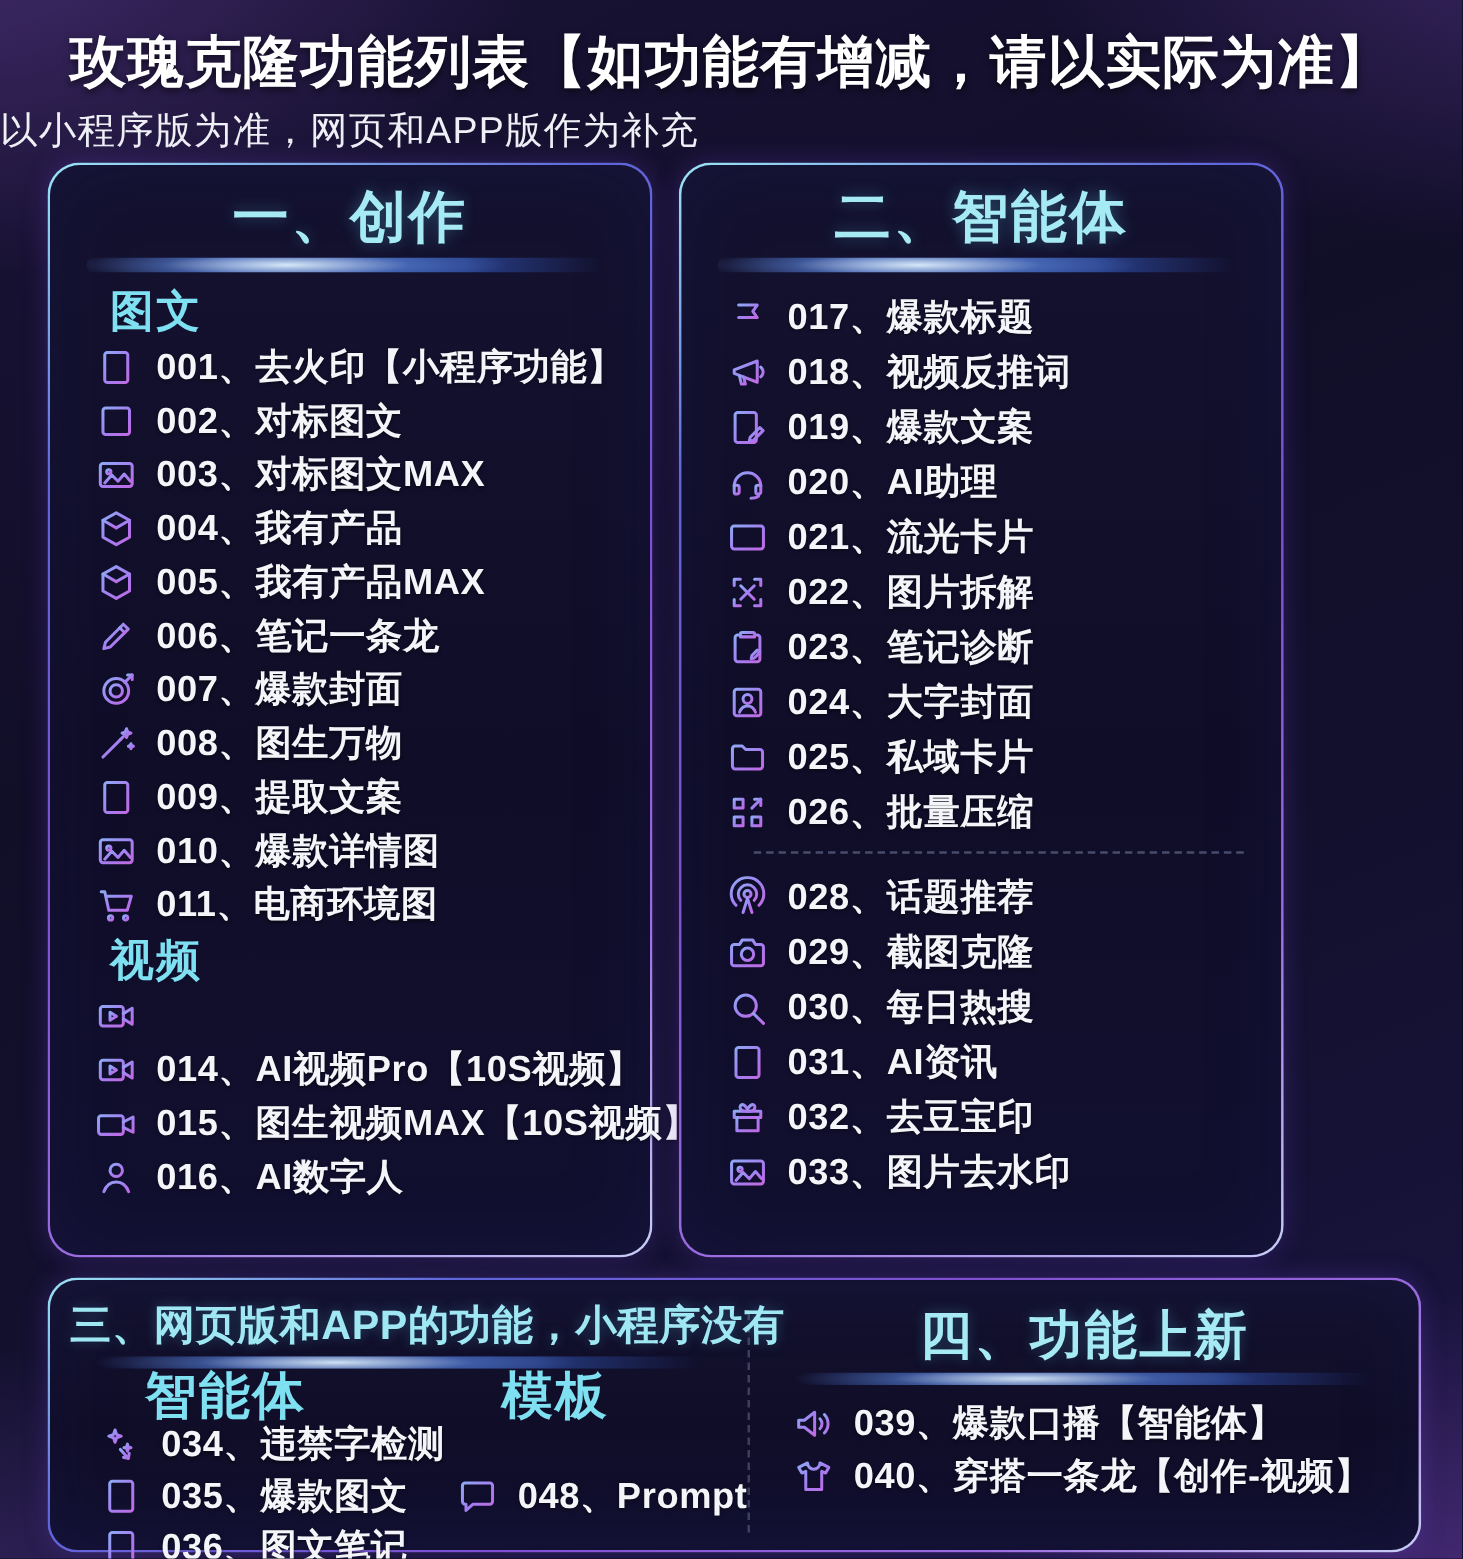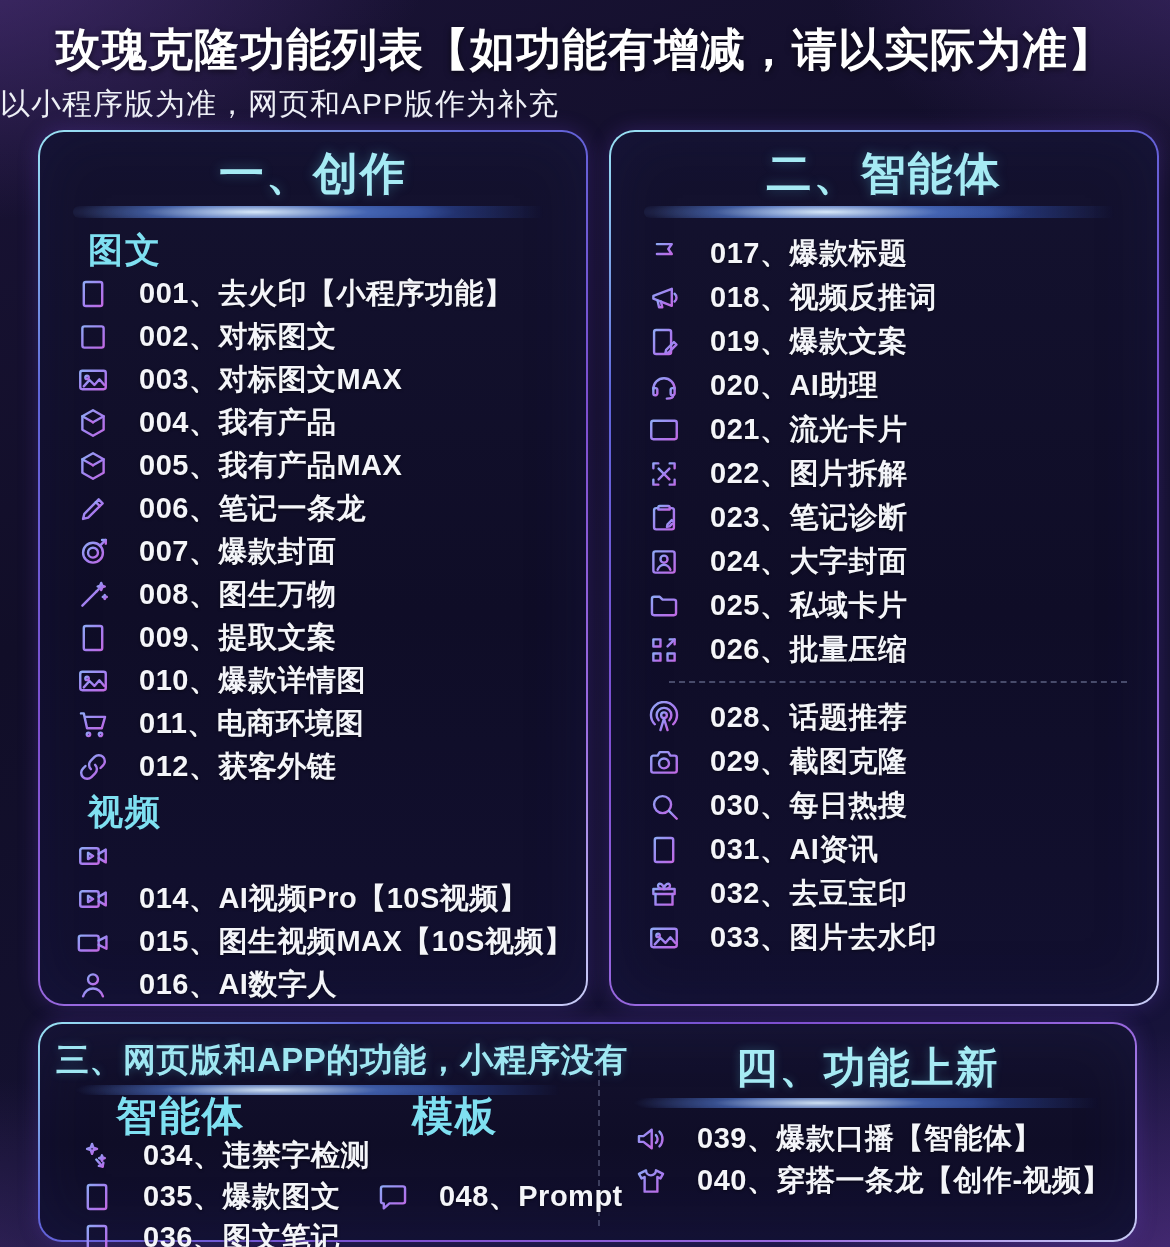--- a/index.html
+++ b/index.html
@@ -15,21 +15,21 @@
   }
   .title{
     position:absolute;top:20px;left:0;width:100%;text-align:center;
     color:#ffffff;font-size:45px;font-weight:800;letter-spacing:1px;
     text-shadow:0 2px 6px rgba(0,0,0,.6);
   }
   .subtitle{
     position:absolute;top:84px;left:0;width:100%;
     color:#eef0f6;font-size:30px;font-weight:400;letter-spacing:1px;
   }
-  .top-row{position:absolute;left:38px;top:130px;width:1121px;height:876px;display:flex;gap:21px;}
+  .top-row{position:absolute;left:38px;top:130px;width:989px;height:876px;display:flex;gap:21px;}
   .panel,.bottom-panel{
     border-radius:26px;border:2.5px solid transparent;
     background:
       linear-gradient(180deg,#14122f 0%,#0f0d27 55%,#121030 100%) padding-box,
       linear-gradient(150deg,#9be6f5 0%,#5f66da 22%,#7e4fd0 50%,#9a6ae0 76%,#c9cef7 100%) border-box;
     box-shadow:0 0 20px rgba(110,70,210,.28), inset 0 0 60px rgba(30,30,90,.25);
   }
   .panel{flex:1;min-width:0;}
   .panel-header{
     margin:12px 0 0 0;text-align:center;
@@ -40,21 +40,21 @@
     height:12px;margin:2px auto 4px;width:88%;border-radius:6px;
     background:
       radial-gradient(56% 170% at 38% 50%, rgba(225,242,255,.95), rgba(120,170,255,.35) 42%, transparent 75%),
       linear-gradient(90deg, transparent 2%, rgba(62,110,230,.5) 28%, rgba(62,110,230,.5) 72%, transparent 98%);
   }
   .panel-body{padding-top:4px;}
   .group-label{
     margin:2px 0 0 48px;font-size:35px;font-weight:800;color:#7fe0f1;
     height:44px;line-height:44px;letter-spacing:2px;
   }
-  .item{display:flex;align-items:center;height:43px;padding-left:36px;gap:29px;text-align:right;}
+  .item{display:flex;align-items:center;height:43px;padding-left:36px;gap:15px;text-align:right;}
   .agent-list .item{height:44px;}
   .item .icon{width:34px;height:34px;flex:0 0 34px;display:flex;align-items:center;justify-content:center;}
   .item .icon svg{width:34px;height:34px;}
   .item .label{
     font-size:29px;font-weight:700;color:#f4f5f9;white-space:nowrap;letter-spacing:.5px;
     text-shadow:0 1px 3px rgba(0,0,0,.5);
   }
   .agent-list{padding-top:10px;}
   .dash-h{margin:9px 30px 3px 58px;border-top:2px dashed rgba(165,175,215,.38);}
   .bottom-panel{position:absolute;left:38px;top:1022px;width:1095px;height:216px;border-radius:24px;display:flex;}
@@ -285,36 +285,20 @@
                       <stop offset=".55" stop-color="#a47df0"></stop>
                       <stop offset="1" stop-color="#c06ae2"></stop>
                     </linearGradient>
                   </defs>
                   <path d="M3.5 4.5h2l2.3 10.5h10.4l2.3-8H6.3" stroke="url(#ig10)" stroke-width="1.7" stroke-linecap="round" stroke-linejoin="round"></path>
                   <path d="M10 19.3a1.2 1.2 0 1 1-2.4 0 1.2 1.2 0 0 1 2.4 0Z" stroke="url(#ig10)" stroke-width="1.7" stroke-linecap="round" stroke-linejoin="round"></path>
                   <path d="M18.5 19.3a1.2 1.2 0 1 1-2.4 0 1.2 1.2 0 0 1 2.4 0Z" stroke="url(#ig10)" stroke-width="1.7" stroke-linecap="round" stroke-linejoin="round"></path>
                 </svg>
               </span>
               <span class="label">011、电商环境图</span>
-            </div>
-            <div class="item">
-              <span class="icon">
-                <svg viewBox="0 0 24 24" fill="none">
-                  <defs>
-                    <linearGradient id="ig11" x1="0" y1="0" x2="1" y2="1">
-                      <stop offset="0" stop-color="#8fa8f4"></stop>
-                      <stop offset=".55" stop-color="#a47df0"></stop>
-                      <stop offset="1" stop-color="#c06ae2"></stop>
-                    </linearGradient>
-                  </defs>
-                  <path d="M10.5 13.5a4.2 4.2 0 0 1 0-6l2.6-2.6a4.2 4.2 0 0 1 6 6l-1.8 1.8" stroke="url(#ig11)" stroke-width="1.7" stroke-linecap="round" stroke-linejoin="round"></path>
-                  <path d="M13.5 10.5a4.2 4.2 0 0 1 0 6l-2.6 2.6a4.2 4.2 0 0 1-6-6l1.8-1.8" stroke="url(#ig11)" stroke-width="1.7" stroke-linecap="round" stroke-linejoin="round"></path>
-                </svg>
-              </span>
-              <span class="label">012、获客外链</span>
             </div>
           </div>
         <div class="group-label">视频</div>
         <div class="list">
             <div class="item">
               <span class="icon">
                 <svg viewBox="0 0 24 24" fill="none">
                   <defs>
                     <linearGradient id="ig12" x1="0" y1="0" x2="1" y2="1">
                       <stop offset="0" stop-color="#8fa8f4"></stop>

